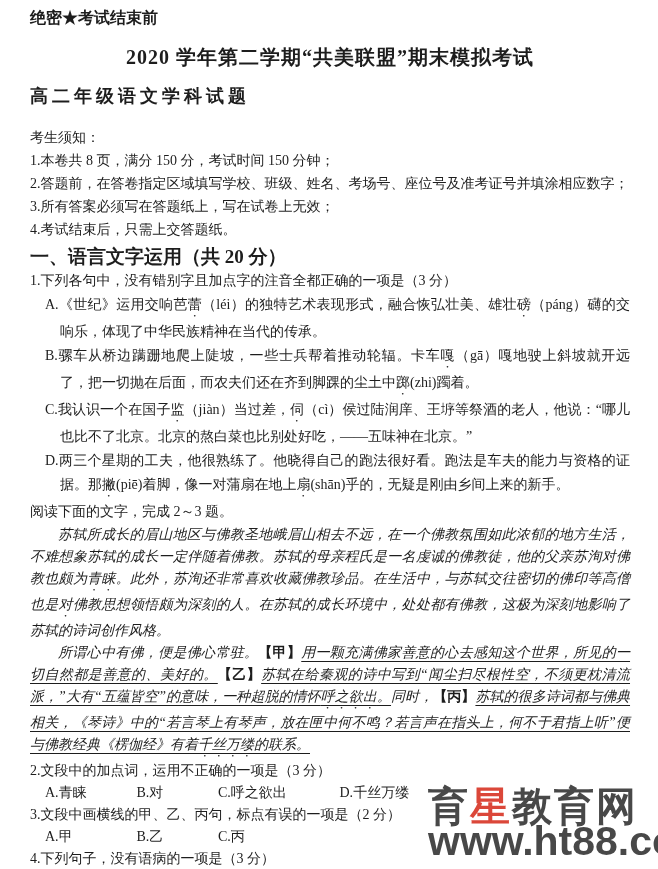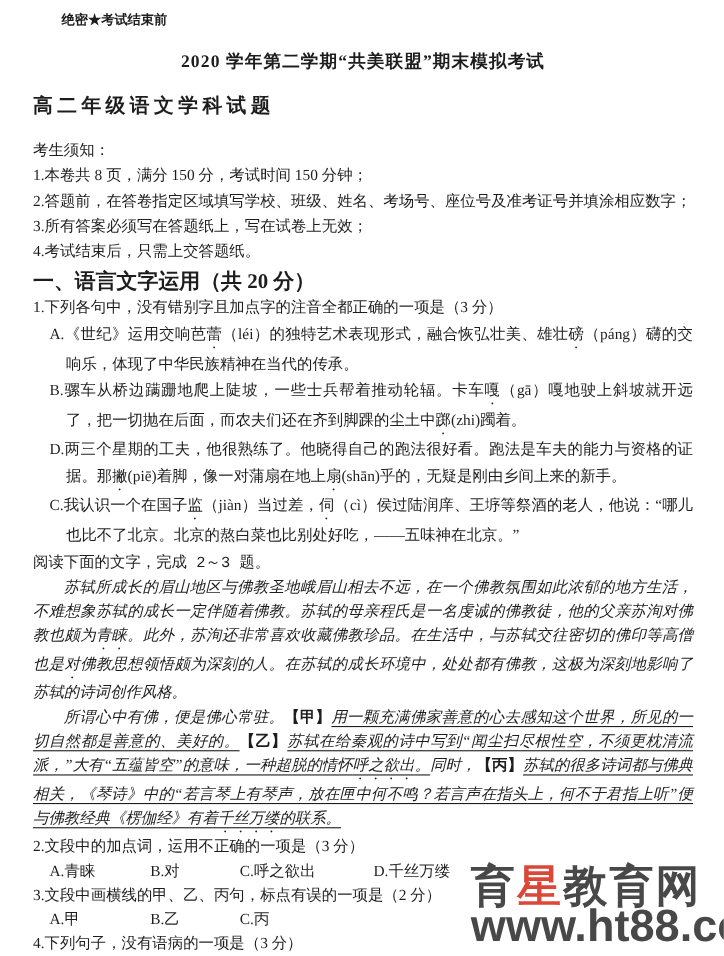--- a/index.html
+++ b/index.html
@@ -6,35 +6,35 @@
   html,body { width:658px; height:869px; }
   body {
     background:#ffffff;
     color:#1d1d1d;
     font-family:"Liberation Serif","DejaVu Serif",serif;
     font-size:14px;
     position:relative;
     overflow:hidden;
   }
   .page { padding:8px 28px 0 30px; position:relative; }
-  .secrecy { font-weight:bold; font-size:12px; line-height:20px;margin-left:26px; }
-  .title { text-align:center; font-size:16px; font-weight:bold; margin-top:16px; line-height:26px; letter-spacing:1px; }
+  .secrecy { font-weight:bold; font-size:16px; line-height:20px; }
+  .title { text-align:center; font-size:20px; font-weight:bold; margin-top:16px; line-height:26px; letter-spacing:1px; }
   .subtitle { text-align:left; font-size:18px; font-weight:bold; margin-top:14px; line-height:24px; letter-spacing:4px; }
   .notice-heading { font-weight:normal; font-size:14px; margin-top:18px; line-height:23px; }
   .notice-item { line-height:23px; }
   .sec-heading { font-weight:bold; font-size:19px; margin-top:4px; line-height:24px; }
   .stem { line-height:24px; }
   .opt { margin-left:30px; text-indent:-15px; line-height:24px; text-align:justify; }
   .opt-label { }
   .choices { margin-left:15px; line-height:22px; }
   .col { display:inline-block; }
   .col-a { width:88px; }
   .col-b { width:78px; }
   .col-c { width:118px; }
-  .reading-intro { line-height:24px;font-family:Liberation Mono, monospace; }
+  .reading-intro { line-height:24px; }
   .passage-p { font-style:italic; text-indent:2em; text-align:justify; line-height:22px; }
   .tail .stem, .tail .choices, .tail .opt { line-height:22px; }
   
   .b { font-weight:bold; font-style:normal; }
   .u { text-decoration:underline; text-underline-offset:4px; text-decoration-thickness:1px; }
   .d {
     -webkit-text-emphasis:filled dot #1d1d1d;
     -webkit-text-emphasis-position:under;
     text-emphasis:filled dot #1d1d1d;
     text-emphasis-position:under right;
@@ -61,22 +61,22 @@
   <p class="notice-item">1.本卷共 8 页，满分 150 分，考试时间 150 分钟；</p>
   <p class="notice-item">2.答题前，在答卷指定区域填写学校、班级、姓名、考场号、座位号及准考证号并填涂相应数字；</p>
   <p class="notice-item">3.所有答案必须写在答题纸上，写在试卷上无效；</p>
   <p class="notice-item">4.考试结束后，只需上交答题纸。</p>
 
   <p class="sec-heading">一、语言文字运用（共 20 分）</p>
 
   <p class="stem">1.下列各句中，没有错别字且加点字的注音全都正确的一项是（3 分）</p>
   <p class="opt"><span class="opt-label">A.</span><span><span>《世纪》运用交响芭</span><span class="d">蕾</span><span>（léi）的独特艺术表现形式，融合恢弘壮美、雄壮</span><span class="d">磅</span><span>（páng）礴的交响乐，体现了中华民族精神在当代的传承。</span></span></p>
   <p class="opt"><span class="opt-label">B.</span><span><span>骡车从桥边蹒跚地爬上陡坡，一些士兵帮着推动轮辐。卡车</span><span class="d">嘎</span><span>（gā）嘎地驶上斜坡就开远了，把一切抛在后面，而农夫们还在齐到脚踝的尘土中</span><span class="d">踯</span><span>(zhi)躅着。</span></span></p>
+  <p class="opt"><span class="opt-label">C.</span><span><span>我认识一个在国子</span><span class="d">监</span><span>（jiàn）当过差，</span><span class="d">伺</span><span>（cì）侯过陆润庠、王垿等祭酒的老人，他说：“哪儿也比不了北京。北京的熬白菜也比别处好吃，——五味神在北京。”</span></span></p>
   <p class="opt"><span class="opt-label">D.</span><span><span>两三个星期的工夫，他很熟练了。他晓得自己的跑法很好看。跑法是车夫的能力与资格的证据。那</span><span class="d">撇</span><span>(piē)着脚，像一对蒲扇在地上</span><span class="d">扇</span><span>(shān)乎的，无疑是刚由乡间上来的新手。</span></span></p>
-  <p class="opt"><span class="opt-label">C.</span><span><span>我认识一个在国子</span><span class="d">监</span><span>（jiàn）当过差，</span><span class="d">伺</span><span>（cì）侯过陆润庠、王垿等祭酒的老人，他说：“哪儿也比不了北京。北京的熬白菜也比别处好吃，——五味神在北京。”</span></span></p>
 
   <p class="reading-intro">阅读下面的文字，完成 2～3 题。</p>
 
   <div>
     <p class="passage-p"><span>苏轼所成长的眉山地区与佛教圣地峨眉山相去不远，在一个佛教氛围如此浓郁的地方生活，不难想象苏轼的成长一定伴随着佛教。苏轼的母亲程氏是一名虔诚的佛教徒，他的父亲苏洵对佛教也颇为</span><span class="d">青睐</span><span>。此外，苏洵还非常喜欢收藏佛教珍品。在生活中，与苏轼交往密切的佛印等高僧也是</span><span class="d">对</span><span>佛教思想领悟颇为深刻的人。在苏轼的成长环境中，处处都有佛教，这极为深刻地影响了苏轼的诗词创作风格。</span></p>
     <p class="passage-p"><span>所谓心中有佛，便是佛心常驻。</span><span class="b">【甲】</span><span class="u">用一颗充满佛家善意的心去感知这个世界，所见的一切自然都是善意的、美好的。</span><span class="b">【乙】</span><span class="u">苏轼在给秦观的诗中写到“闻尘扫尽根性空，不须更枕清流派，”大有“五蕴皆空”的意味，一种超脱的情怀</span><span class="u d">呼之欲出</span><span class="u">。</span><span>同时，</span><span class="b">【丙】</span><span class="u">苏轼的很多诗词都与佛典相关，《琴诗》中的“若言琴上有琴声，放在匣中何不鸣？若言声在指头上，何不于君指上听”便与佛教经典《楞伽经》有着</span><span class="u d">千丝万缕</span><span class="u">的联系。</span></p>
   </div>
 
   <div class="tail">
     <p class="stem">2.文段中的加点词，运用不正确的一项是（3 分）</p>

